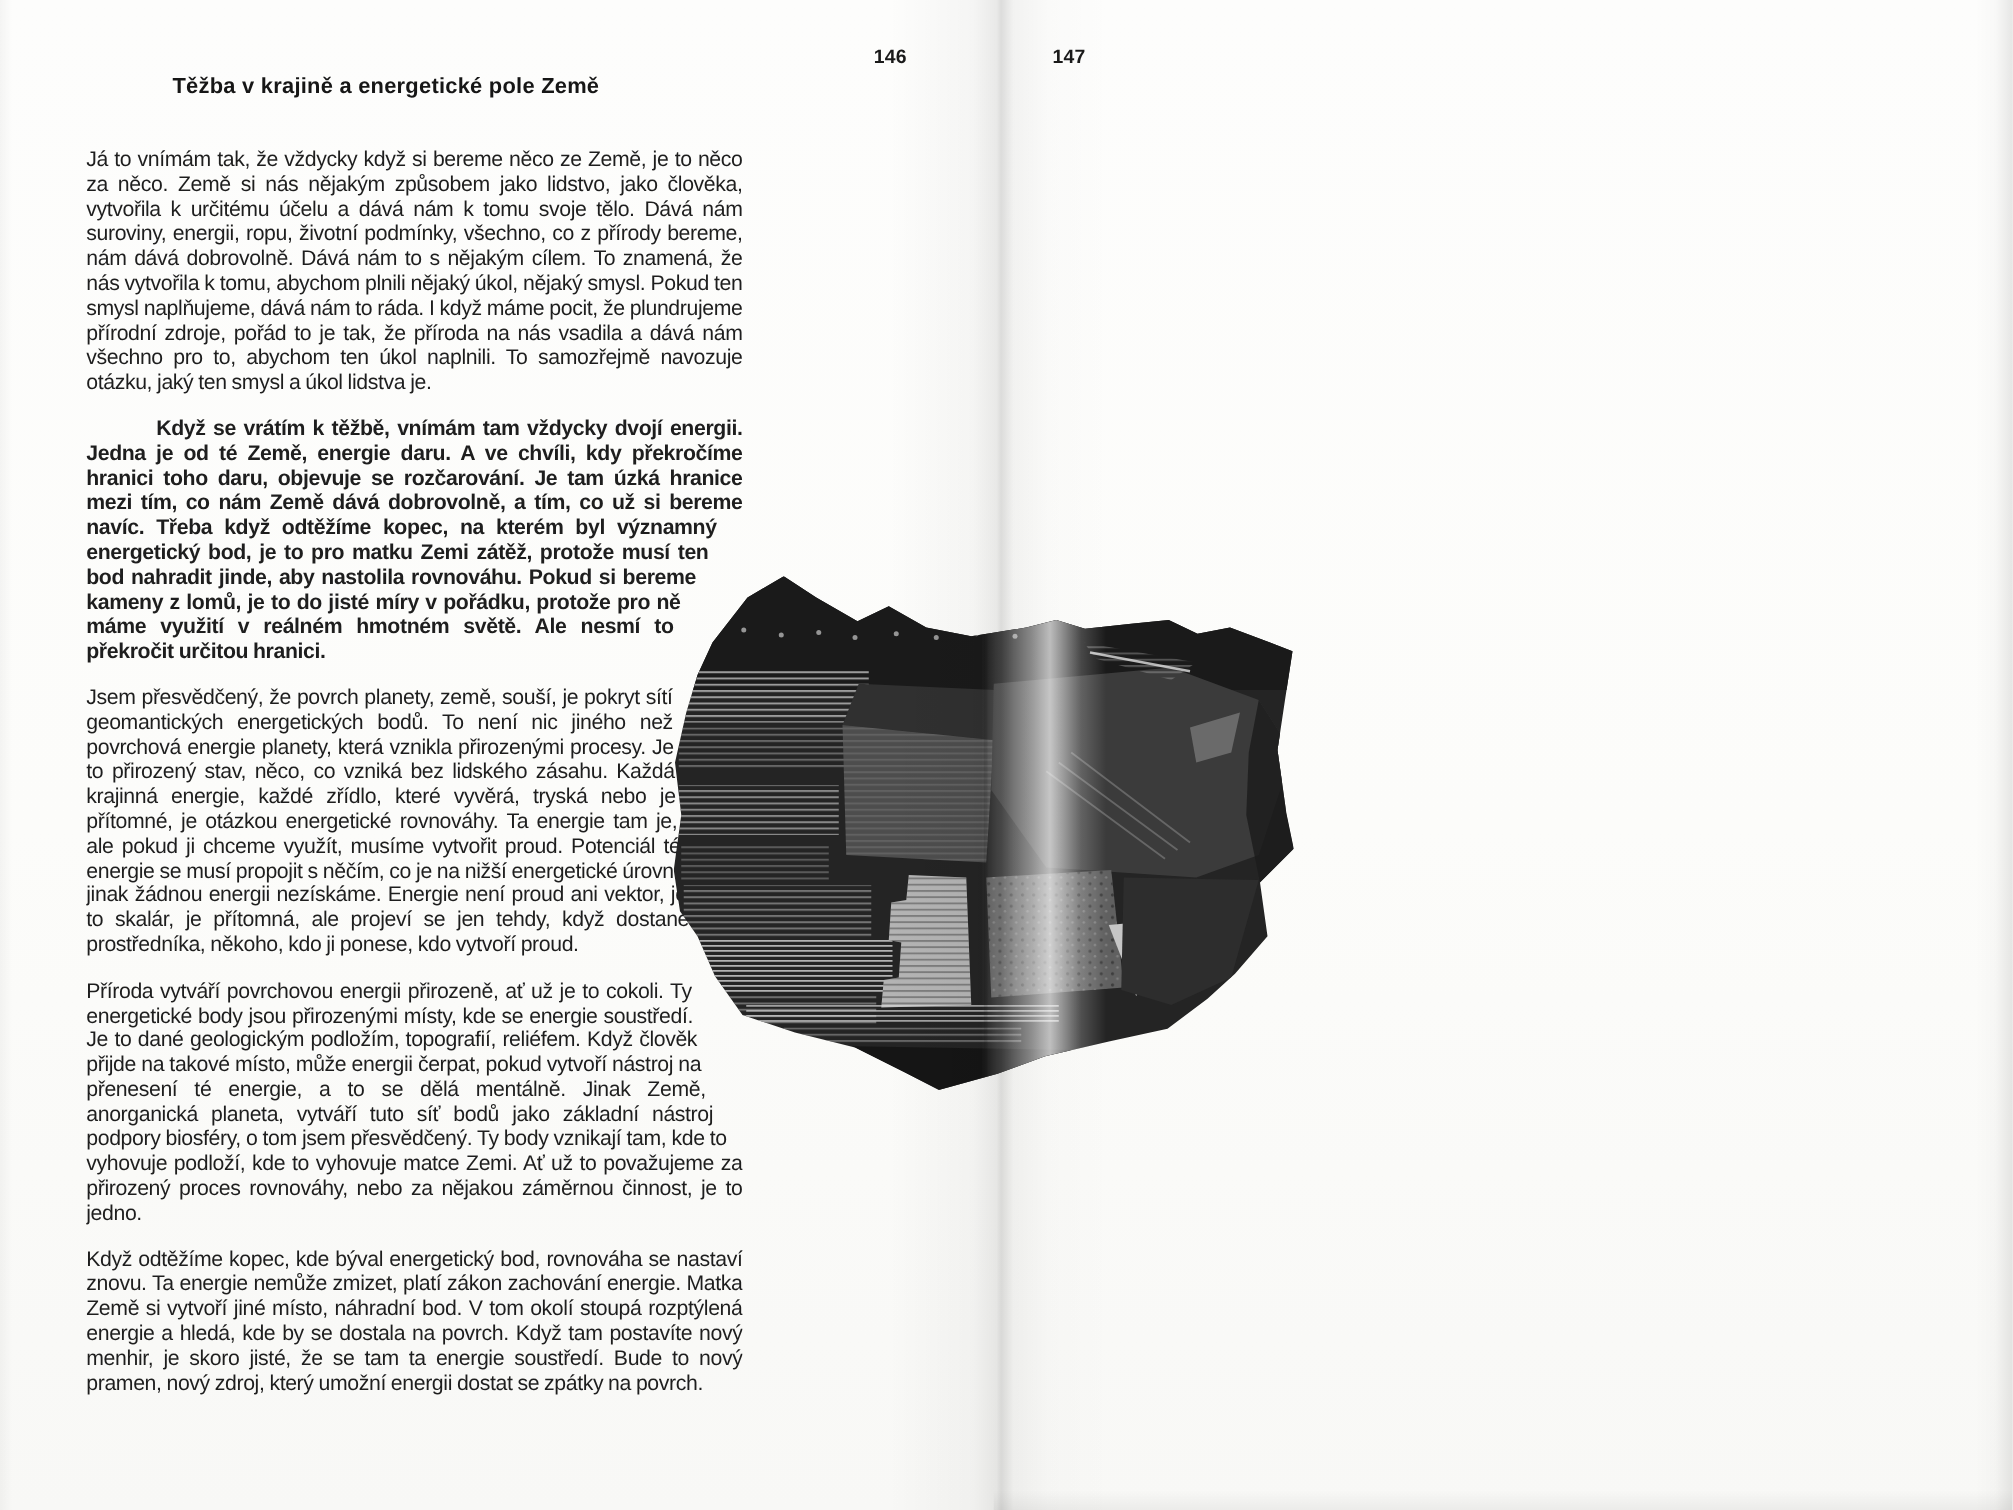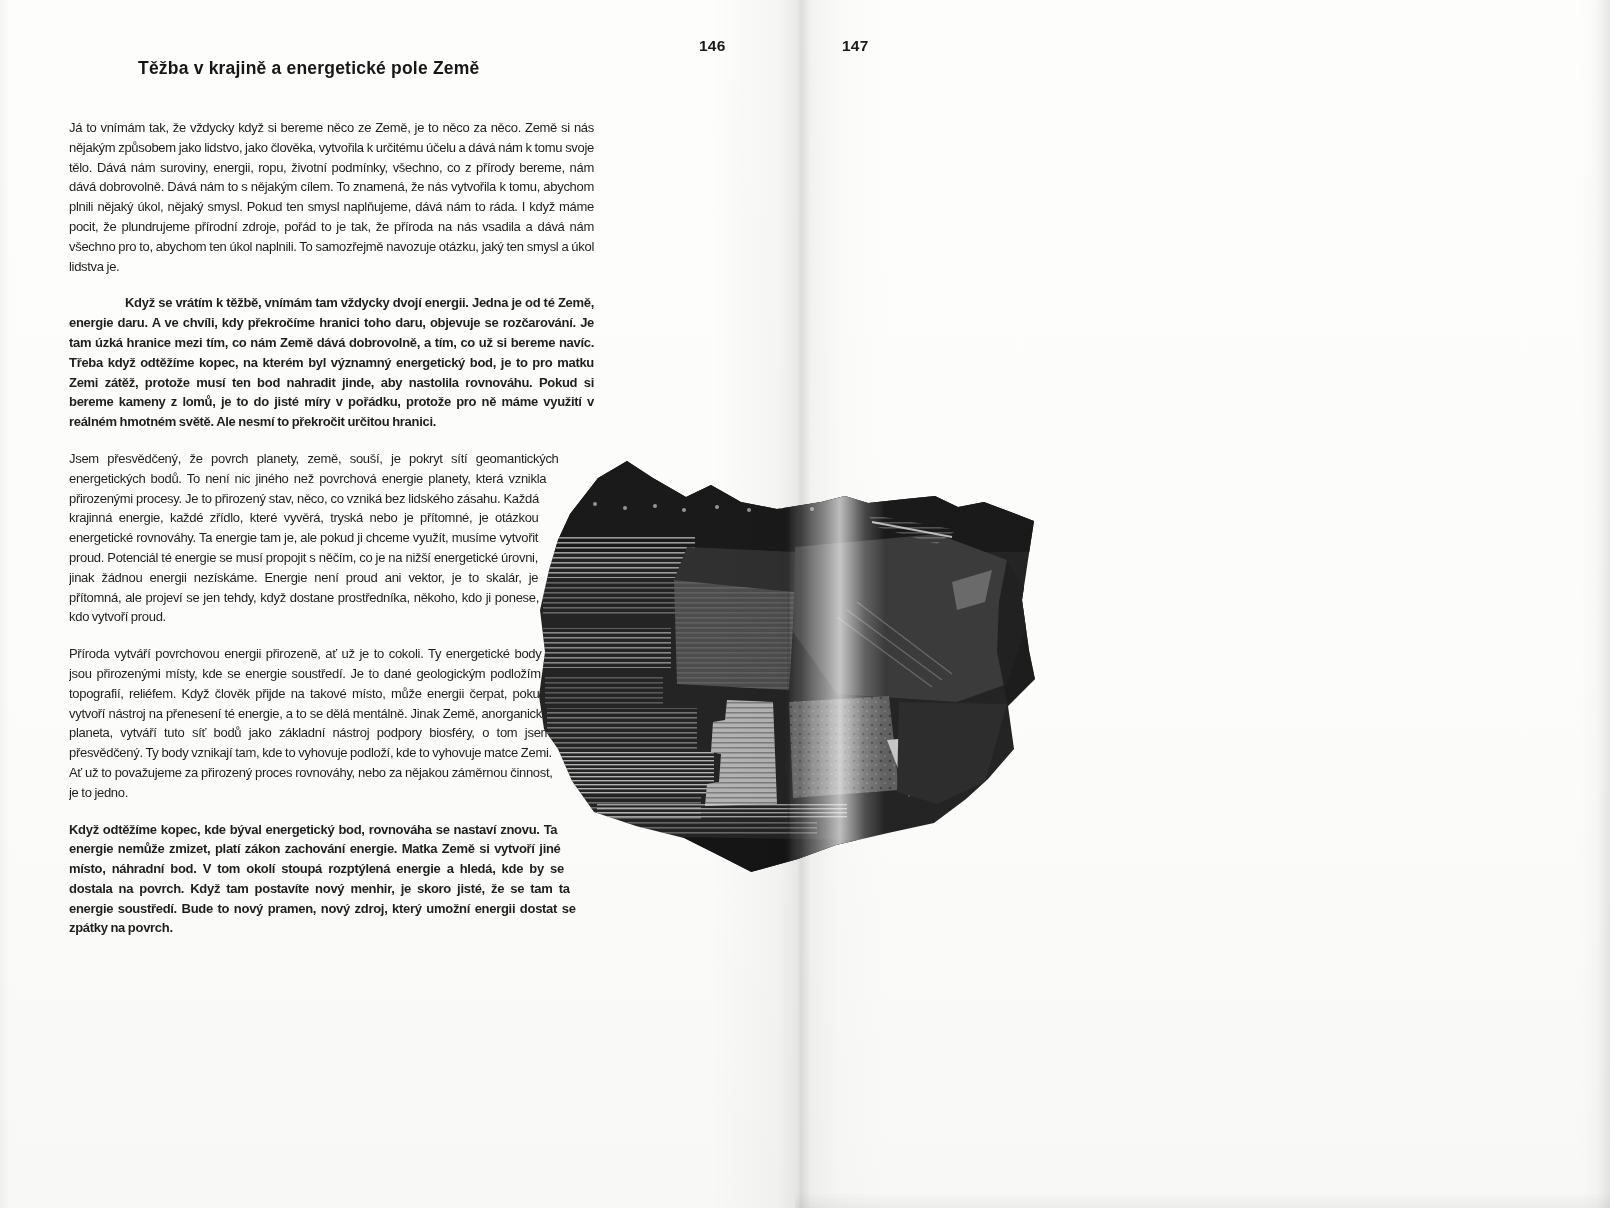--- a/index.html
+++ b/index.html
@@ -19,29 +19,29 @@
   }
   .pagenum.n146{left:699px;}
   .pagenum.n147{left:842px;}
   .heading{
     position:absolute;top:58px;font-size:17.5px;font-weight:bold;
     letter-spacing:.2px;color:#161616;white-space:nowrap;
   }
   .heading.hl{left:122px;}
   .column{
     position:absolute;top:118px;
-    font-size:13px;line-height:19.8px;
+    font-size:17px;line-height:19.8px;
     letter-spacing:-0.3px;word-spacing:-0.5px;
     text-align:justify;hyphens:auto;-webkit-hyphens:auto;
     overflow:hidden;
   }
   .column.cl{left:53px;width:525px;height:1055px;}
   .para{margin:0 0 17px 0;}
   .para.indent{text-indent:56px;font-weight:bold;}
-  .para:last-child{margin-bottom:0;font-weight:bold;}
+  .para:last-child{margin-bottom:0;}
   
   .push{width:0;}
   .push.r{float:right;height:312px;}
   .wrap-r{
     float:right;clear:right;width:58px;height:475px;
     shape-outside:polygon(58px 0px,38px 0px,28px 30px,3px 70px,2px 130px,5px 210px,15px 290px,18px 370px,28px 430px,40px 470px,58px 475px);
   }
   .stone{
     position:absolute;left:537px;top:452px;width:500px;height:425px;
   }

